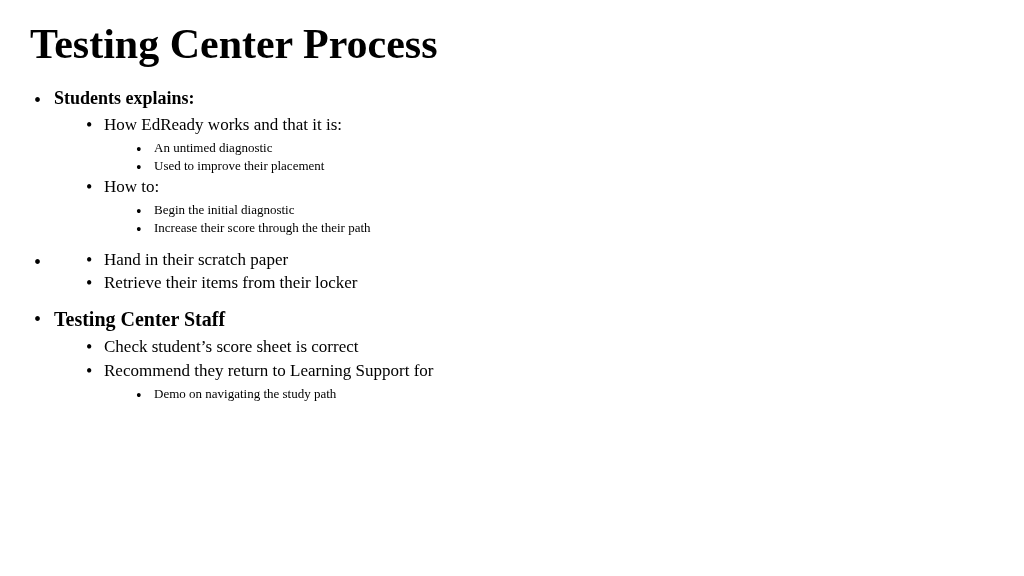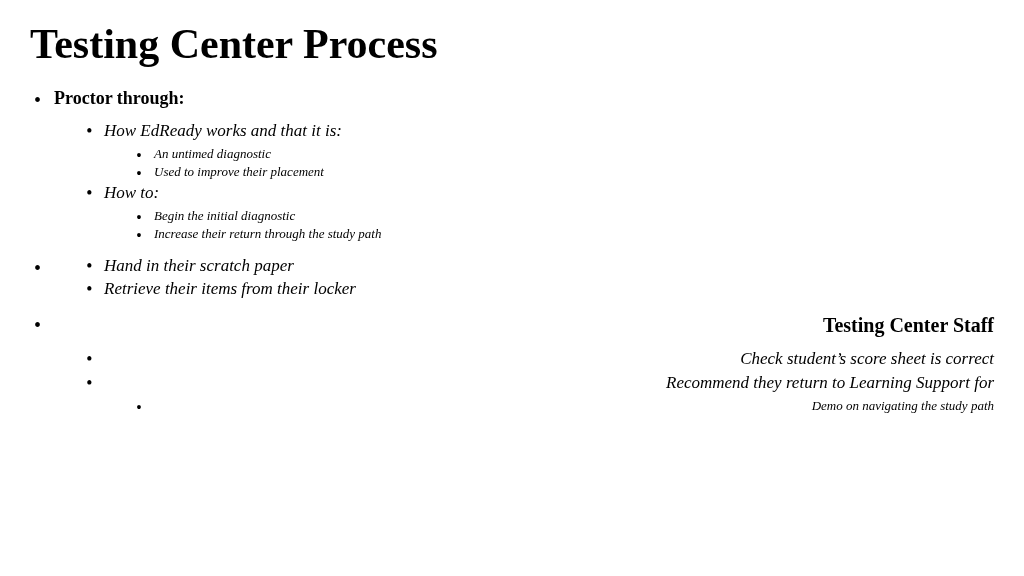--- a/index.html
+++ b/index.html
@@ -40,22 +40,21 @@
       position: absolute;
       left: 4px;
       font-size: 20px;
     }
     ul.level1 > li > span {
       font-weight: bold;
     }
     ul.level2 {
       list-style: none;
       padding-left: 30px;
-      margin-top: 8px;
-      font-style: italic;
+      margin-top: 2px;
     }
     ul.level2 > li {
       position: relative;
       padding-left: 20px;
       font-weight: normal;
       font-size: 17px;
     }
     ul.level2 > li::before {
       content: "•";
       position: absolute;
@@ -85,59 +84,59 @@
   </style>
 </head>
 <body>
 
 <h1>Testing Center Process</h1>
 
 <div class="content">
   <ul class="level1">
 
     <li>
-      <span>Proctor through:</span>
+      <span>Students explains:</span>
       <ul class="level2">
         <li>
           <span>How EdReady works and that it is:</span>
           <ul class="level3">
             <li>
               <span>An untimed diagnostic</span>
             </li>
             <li>
               <span>Used to improve their placement</span>
             </li>
           </ul>
         </li>
         <li>
           <span>How to:</span>
           <ul class="level3">
             <li>
               <span>Begin the initial diagnostic</span>
             </li>
             <li>
-              <span>Increase their return through the study path</span>
+              <span>Increase their score through the their path</span>
             </li>
           </ul>
         </li>
       </ul>
     </li>
 
     <li style="margin-top:6px;">
       <ul class="level2">
         <li>
           <span>Hand in their scratch paper</span>
         </li>
         <li>
           <span>Retrieve their items from their locker</span>
         </li>
       </ul>
     </li>
 
-    <li style="margin-top:6px;text-align:right;">
+    <li style="margin-top:6px;">
       <span class="bold-item">Testing Center Staff</span>
       <ul class="level2">
         <li>
           <span>Check student’s score sheet is correct</span>
         </li>
         <li>
           <span>Recommend they return to Learning Support for</span>
           <ul class="level3">
             <li>
               <span>Demo on navigating the study path</span>

